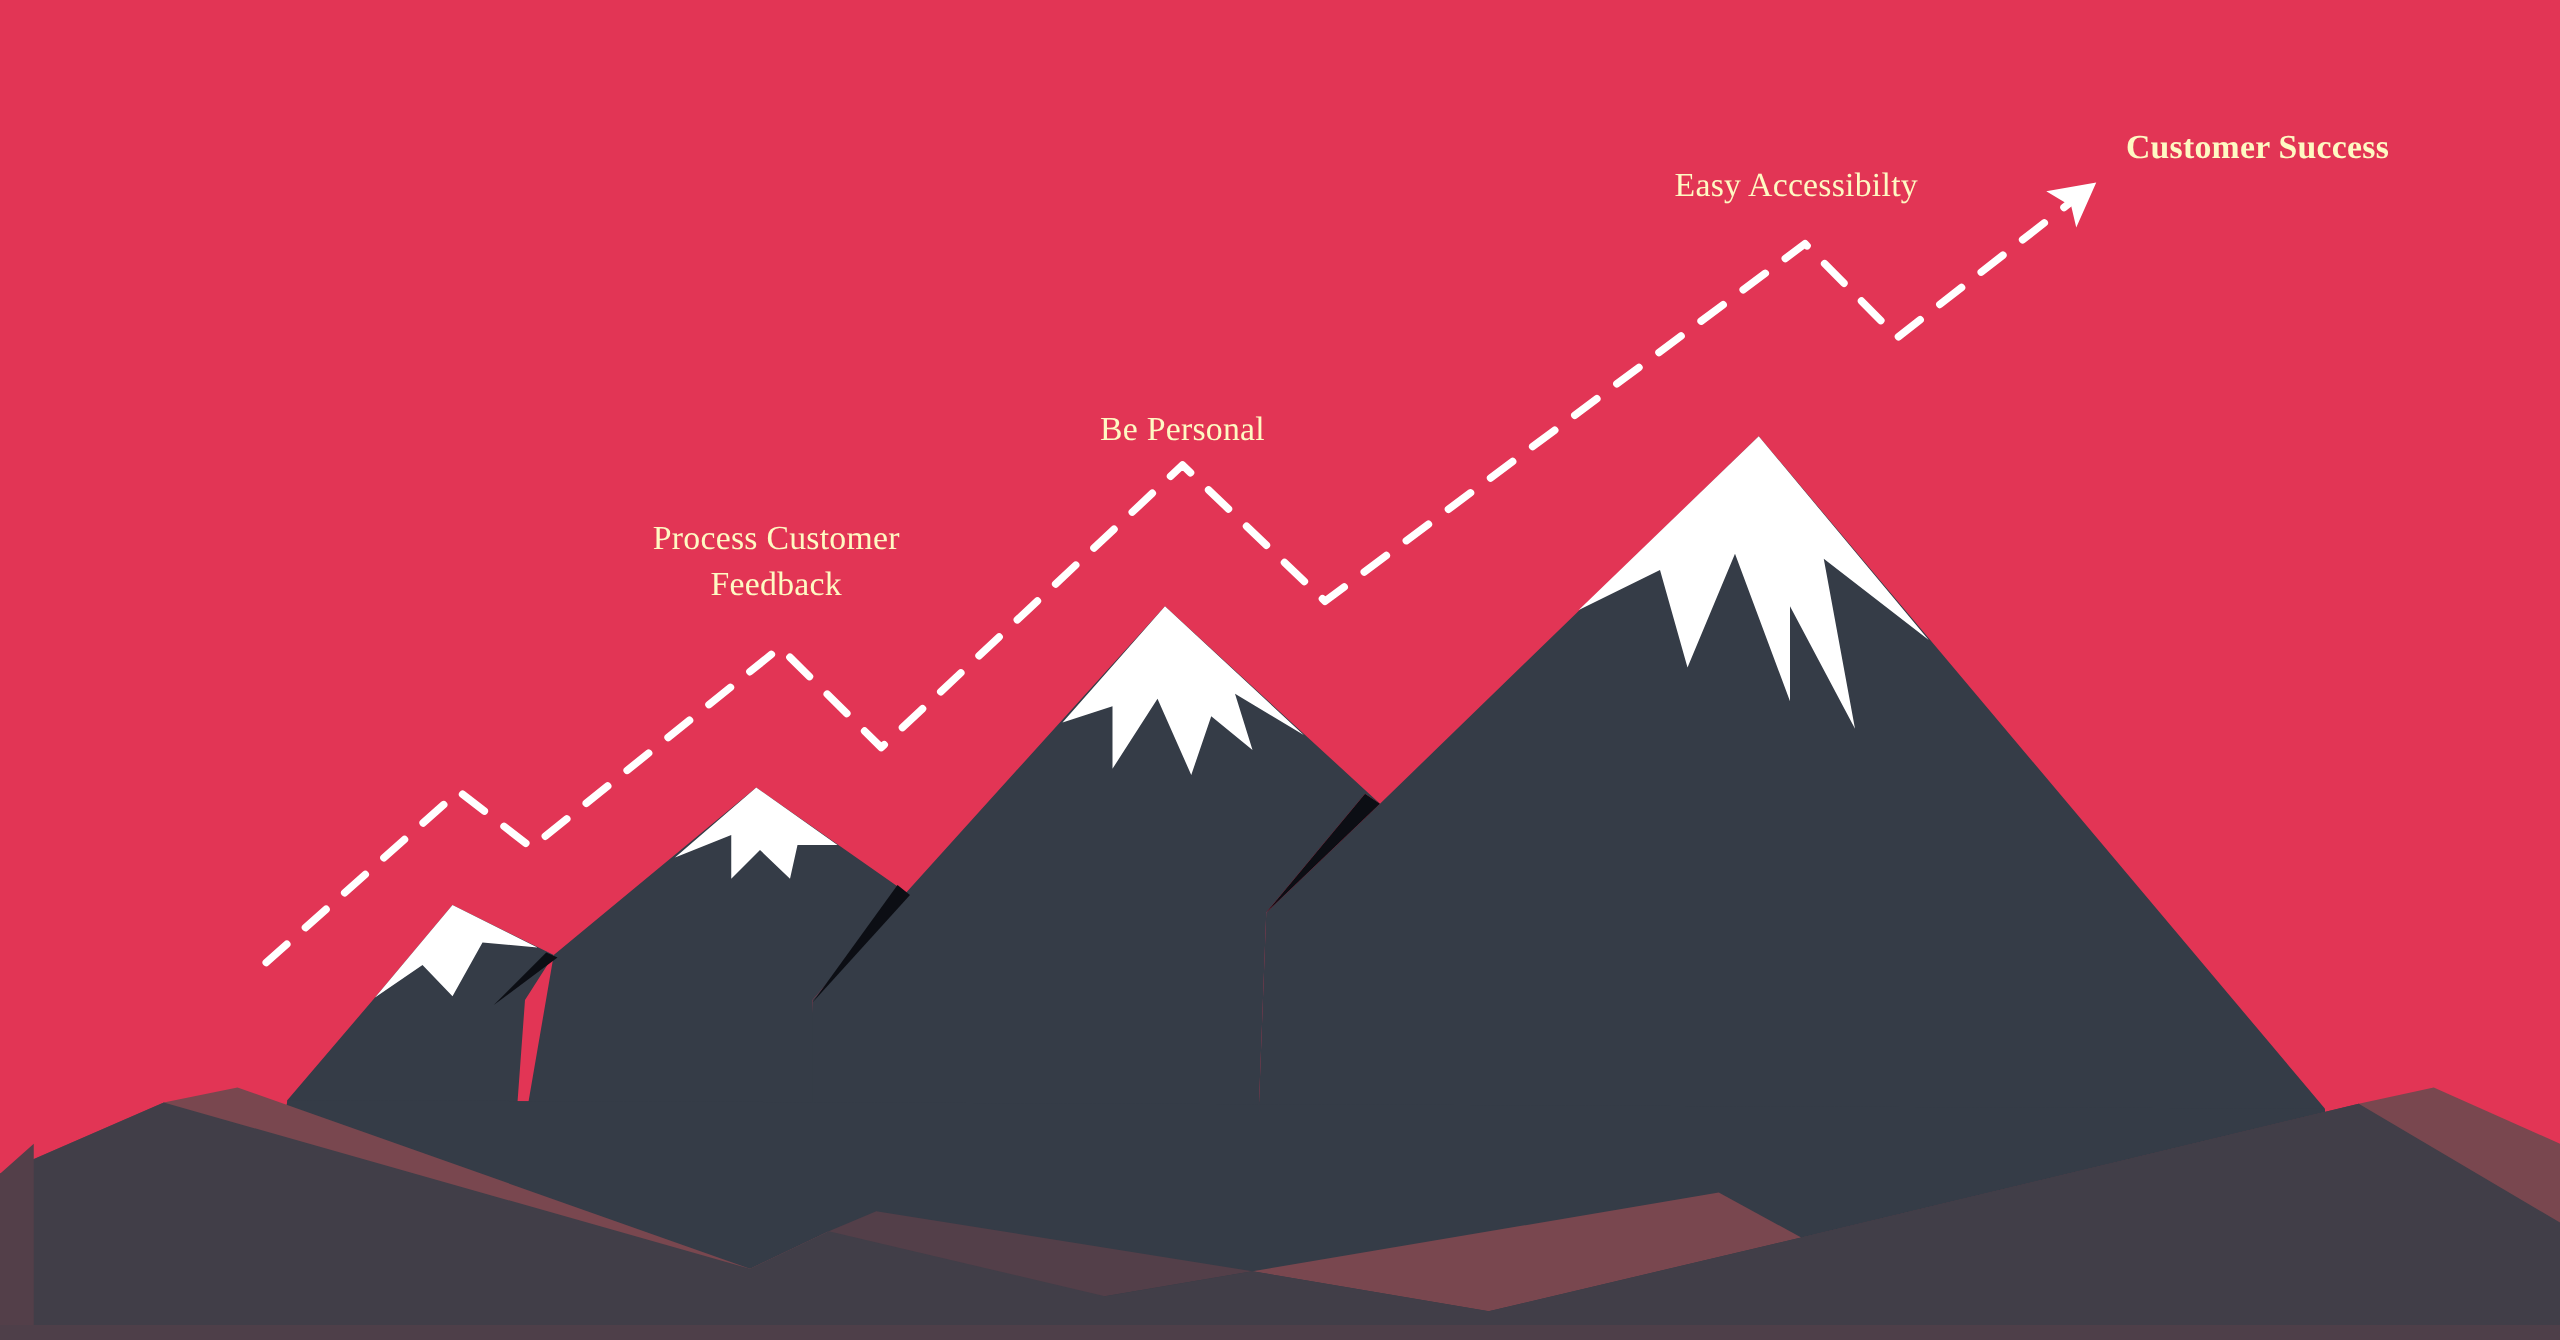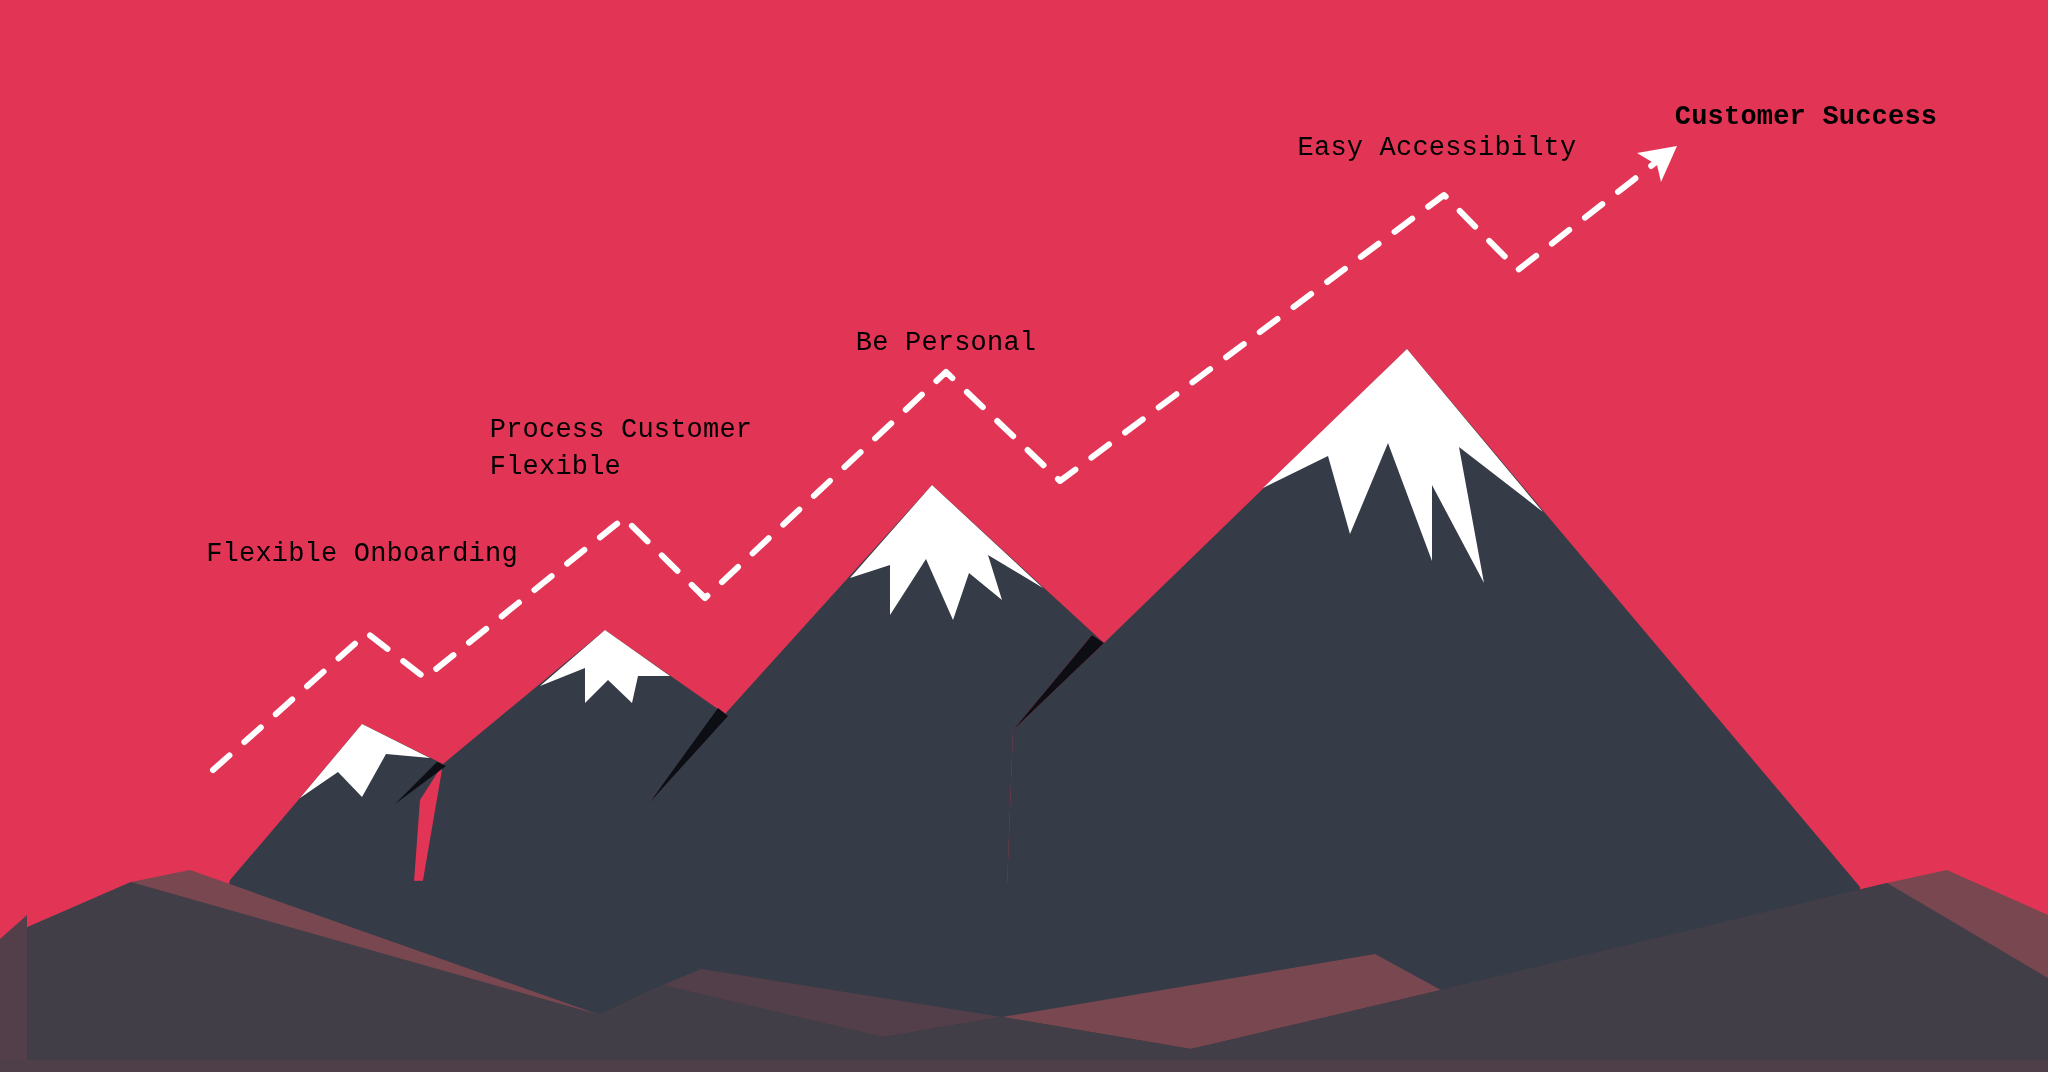--- a/index.html
+++ b/index.html
@@ -1,25 +1,25 @@
 <!DOCTYPE html>
 <html><head>
   <meta charset="utf-8">
   <style>
     html, body { margin: 0; padding: 0; }
     body { width: 2048px; height: 1072px; overflow: hidden; background: #e23555; }
     .canvas { position: relative; width: 2048px; height: 1072px; background: #e23555; overflow: hidden; }
     svg.scene { position: absolute; left: 0; top: 0; }
     .label {
       position: absolute;
-      color: #000000;
-      font-family: Liberation Mono, monospace;
+      color: #fef9c3;
+      font-family: Liberation Serif, serif;
       font-size: 27px;
       line-height: 37px;
-      text-align: left;
+      text-align: center;
       white-space: nowrap;
       transform: translateX(-50%);
       letter-spacing: 0.2px;
     }
     .label span { display: block; }
     .label.bold { font-weight: bold; font-size: 27px; }
   </style>
 </head>
 <body>
 
@@ -72,26 +72,25 @@
 
       <rect x="0" y="1060" width="2048" height="12" fill="#4e3f49"></rect>
     </g>
 
     <polyline points="213,770 367,633 425,678 624,518 705,598 946,372 1060,481 1444,195 1518,270 1655,163" fill="none" stroke="#ffffff" stroke-width="6" stroke-linecap="round" stroke-linejoin="round" stroke-dasharray="22,20"></polyline>
 
     <polygon points="1677,146 1637,153 1657,165 1661,182" fill="#ffffff"></polygon>
   </svg>
 
   <div class="label" style="left:362px; top:536px;">
-    <span>Flexible Onboarding</span>
   </div>
 
   <div class="label" style="left:621px; top:412px;">
     <span>Process Customer</span>
-    <span>Flexible</span>
+    <span>Feedback</span>
   </div>
 
   <div class="label" style="left:946px; top:305px;margin-top:20px;">
     <span>Be Personal</span>
   </div>
 
   <div class="label" style="left:1437px; top:130px;">
     <span>Easy Accessibilty</span>
   </div>
 

